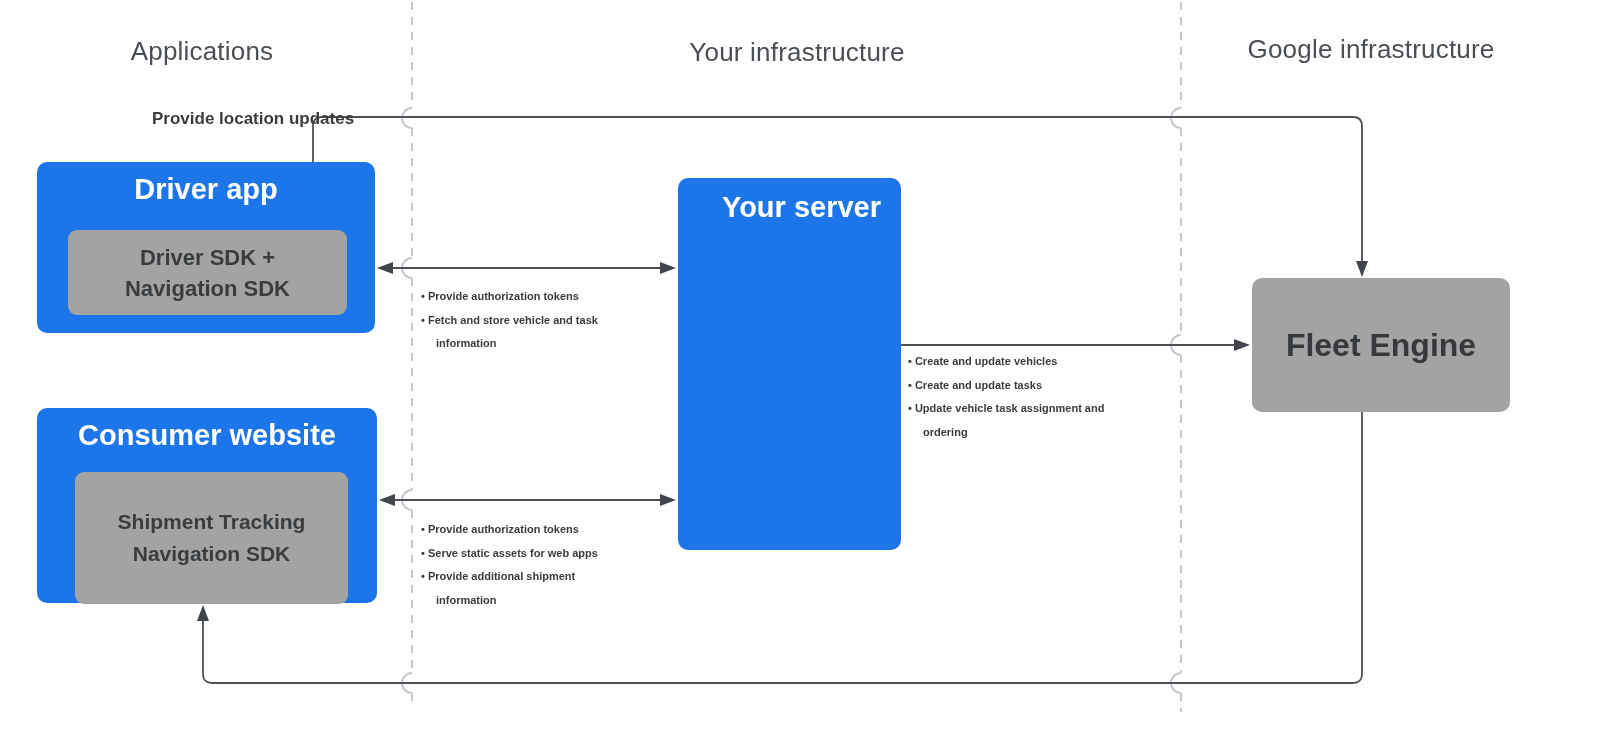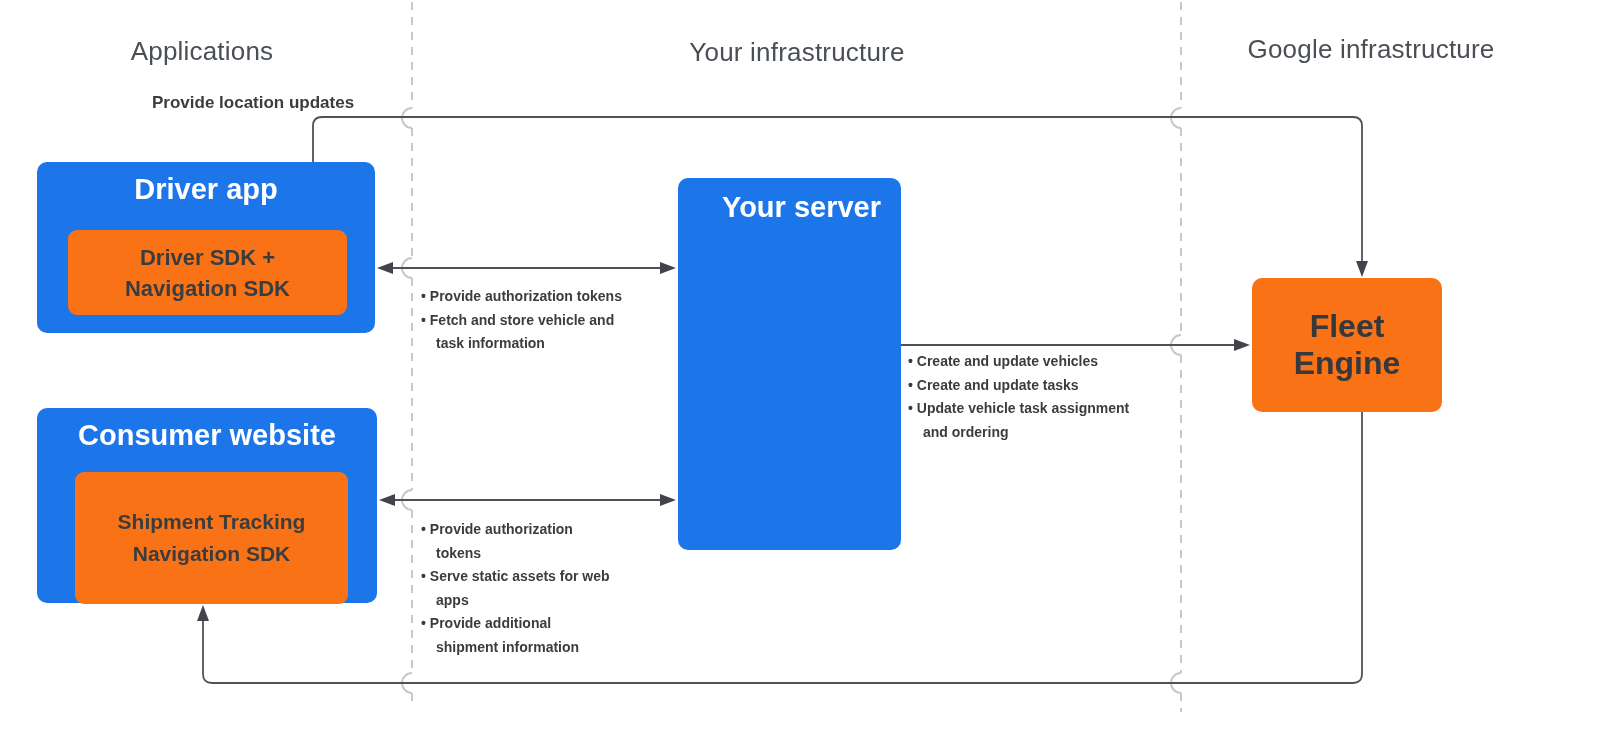--- a/index.html
+++ b/index.html
@@ -7,42 +7,42 @@
     position:relative;width:1602px;height:742px;background:#ffffff;
     font-family:"Liberation Sans",sans-serif;overflow:hidden;
   }
   .svg-layer{position:absolute;left:0;top:0;}
   .col-header{
     position:absolute;transform:translateX(-50%);
     font-size:26px;color:#4a4f55;white-space:nowrap;letter-spacing:.2px;
   }
   .box{position:absolute;border-radius:10px;box-sizing:border-box;}
   .blue{background:#1d76e9;}
-  .yellow{background:#f97316;}
+  .yellow{background:#a3a3a3;}
   .box-title{
     color:#ffffff;font-weight:bold;font-size:29px;text-align:center;
     padding-top:11px;
   }
   .sdk{
     position:absolute;border-radius:9px;display:flex;flex-direction:column;
     align-items:center;justify-content:center;text-align:center;
     color:#3a3d40;font-weight:bold;
   }
   .sdk .line{display:block;}
   .fleet{
     display:flex;align-items:center;justify-content:center;text-align:center;
     color:#35383c;font-weight:bold;font-size:32px;
   }
   .flow-label{
     position:absolute;font-size:17px;font-weight:bold;color:#3a3d40;line-height:23px;
   }
-  .nowrap{white-space:nowrap;}
+  .nowrap{white-space:nowrap;margin-top:16px;}
   .bullets{
     position:absolute;margin:0;padding:0;list-style:none;
-    font-size:14px;font-weight:bold;color:#3a3d40;line-height:23.5px;
+    font-size:11px;font-weight:bold;color:#3a3d40;line-height:23.5px;
   }
   .bullets li{padding-left:15px;text-indent:-15px;}
   .bullets li::before{content:"\2022\00a0";}
 </style>
 </head>
 <body>
 
 <div class="stage">
 
   <svg class="svg-layer" width="1602" height="742" viewBox="0 0 1602 742">
@@ -87,21 +87,21 @@
     <div class="sdk yellow" style="left:38px;top:64px;width:273px;height:132px;font-size:21px;line-height:32px;">
       <span class="line">Shipment Tracking</span>
       <span class="line">Navigation SDK</span>
     </div>
   </div>
 
   <div class="box blue" style="left:678px;top:178px;width:223px;height:372px;">
     <div class="box-title" style="padding-top:13px;padding-left:24px;">Your server</div>
   </div>
 
-  <div class="box yellow fleet" style="left:1252px;top:278px;width:190px;height:134px;justify-content:center;">
+  <div class="box yellow fleet" style="left:1252px;top:278px;width:258px;height:134px;justify-content:center;">
     <span>Fleet Engine</span>
   </div>
 
   <div class="flow-label nowrap" style="left:152px;top:91px;">Provide location updates</div>
 
 
   <ul class="bullets" style="left:421px;top:285px;width:212px;">
     <li>Provide authorization tokens</li>
     <li>Fetch and store vehicle and task information</li>
   </ul>

